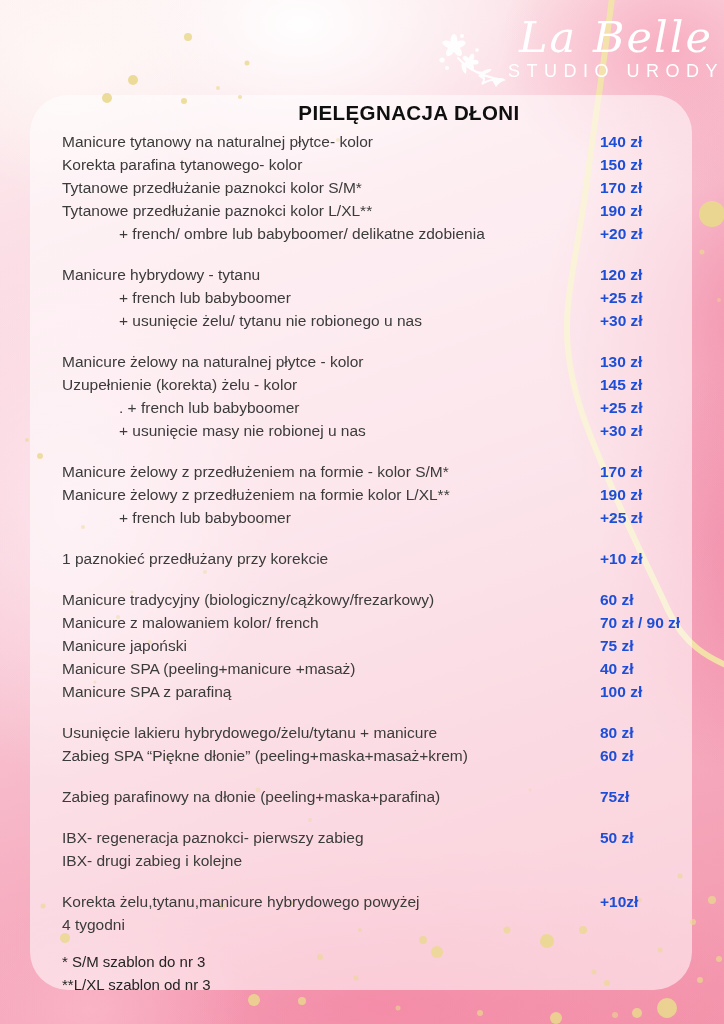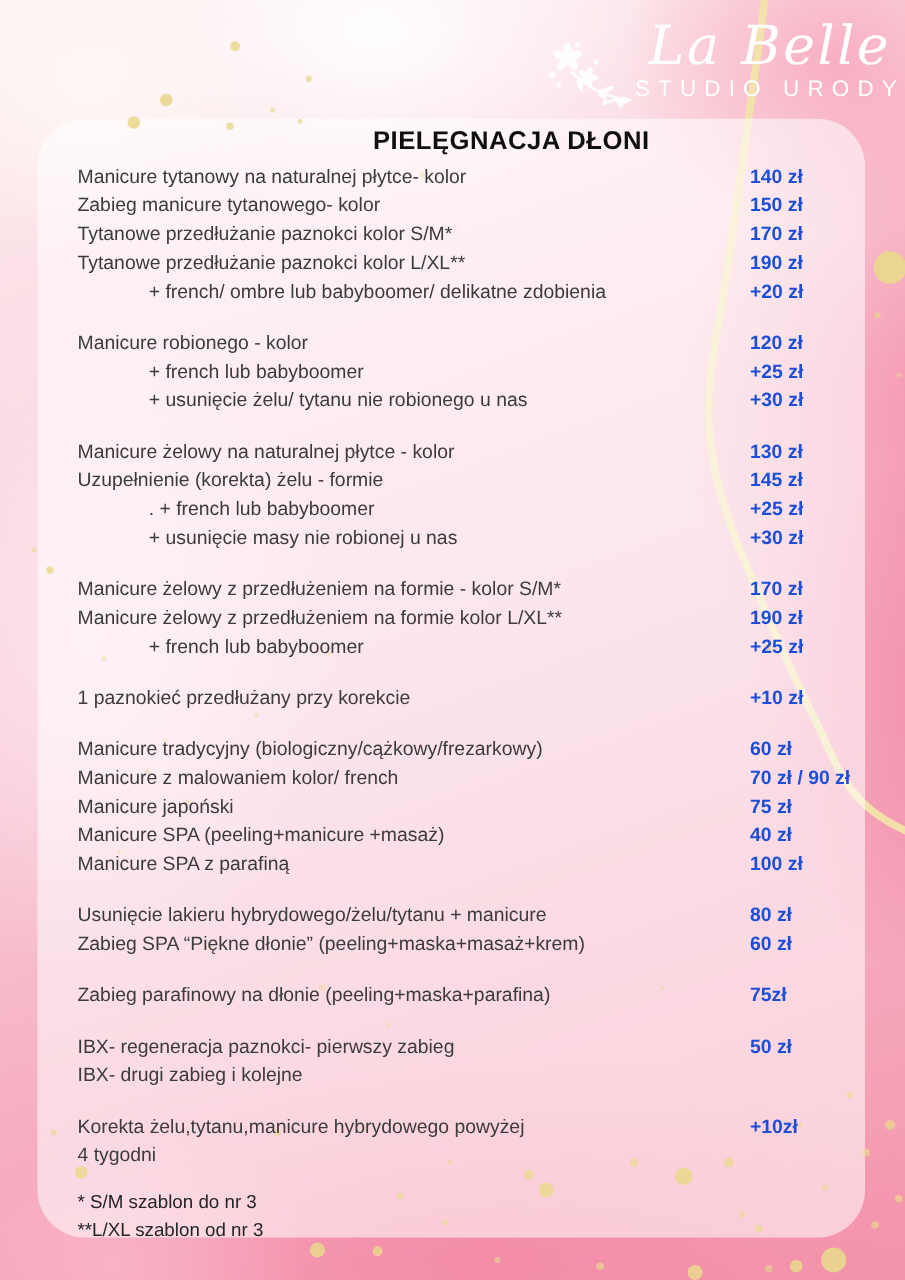--- a/index.html
+++ b/index.html
@@ -162,57 +162,57 @@
 
 <main class="content">
   <h1 class="title">PIELĘGNACJA DŁONI</h1>
   <div class="menu">
       <div class="section">
         <div class="row">
           <span class="label">Manicure tytanowy na naturalnej płytce- kolor</span>
           <span class="price">140 zł</span>
         </div>
         <div class="row">
-          <span class="label">Zabieg manicure tytanowego- kolor</span>
+          <span class="label">Korekta parafina tytanowego- kolor</span>
           <span class="price">150 zł</span>
         </div>
         <div class="row">
           <span class="label">Tytanowe przedłużanie paznokci kolor  S/M*</span>
           <span class="price">170 zł</span>
         </div>
         <div class="row">
           <span class="label">Tytanowe przedłużanie paznokci kolor  L/XL**</span>
           <span class="price">190 zł</span>
         </div>
         <div class="row indent">
           <span class="label">+ french/ ombre lub babyboomer/ delikatne zdobienia</span>
           <span class="price">+20 zł</span>
         </div>
       </div>
       <div class="section">
         <div class="row">
-          <span class="label">Manicure robionego - kolor</span>
+          <span class="label">Manicure hybrydowy - tytanu</span>
           <span class="price">120 zł</span>
         </div>
         <div class="row indent">
           <span class="label">+ french lub babyboomer</span>
           <span class="price">+25 zł</span>
         </div>
         <div class="row indent">
           <span class="label">+ usunięcie żelu/ tytanu nie robionego u nas</span>
           <span class="price">+30 zł</span>
         </div>
       </div>
       <div class="section">
         <div class="row">
           <span class="label">Manicure żelowy na naturalnej płytce - kolor</span>
           <span class="price">130 zł</span>
         </div>
         <div class="row">
-          <span class="label">Uzupełnienie (korekta) żelu - formie</span>
+          <span class="label">Uzupełnienie (korekta) żelu - kolor</span>
           <span class="price">145 zł</span>
         </div>
         <div class="row indent">
           <span class="label">. + french lub babyboomer</span>
           <span class="price">+25 zł</span>
         </div>
         <div class="row indent">
           <span class="label">+ usunięcie masy nie robionej u nas</span>
           <span class="price">+30 zł</span>
         </div>

